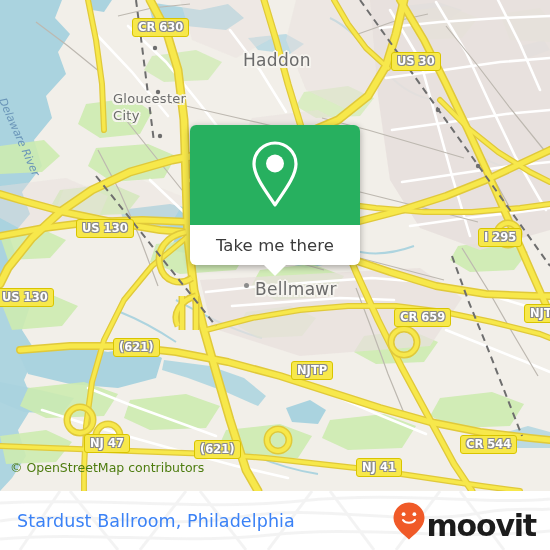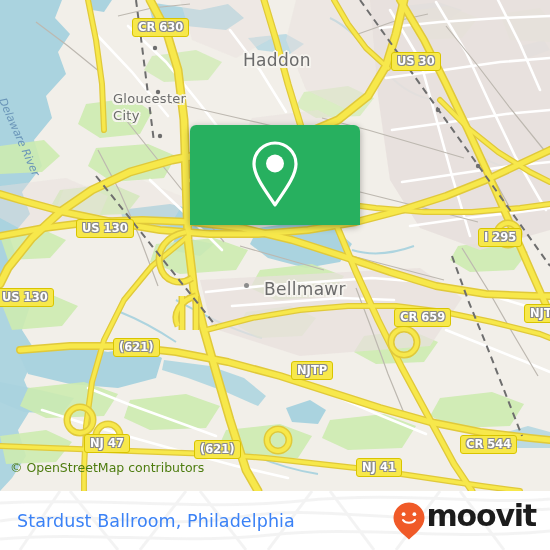--- a/index.html
+++ b/index.html
@@ -176,21 +176,21 @@
     font-size: 17.5px;
     white-space: nowrap;
     letter-spacing: 0.1px;
   }
   #brand {
     position: absolute;
     right: 14px;
     top: 50%;
     transform: translateY(-50%);
     display: flex;
-    align-items: flex-start;
+    align-items: flex-end;
   }
   #brand-name {
     color: #1c1c1c;
     font-family: "DejaVu Sans", sans-serif;
     font-size: 30px;
     font-weight: bold;
     letter-spacing: -1.2px;
     margin-left: 1px;
     line-height: 30px;
   }
@@ -408,21 +408,21 @@
         </g>
 
       </g>
     </svg>
 
     <div class="place-label place-town" style="left:243px; top:50px;">Haddon</div>
 
     <div class="place-label place-town-2" style="left:113px; top:90px; width:104px;">Gloucester<br>City</div>
 
     <div class="town-dot" style="left:244px; top:283px;"></div>
-    <div class="place-label place-town" style="left:264px; top:279px;">Bellmawr</div>
+    <div class="place-label place-town" style="left:255px; top:279px;">Bellmawr</div>
 
     <div class="water-label" style="left:8px; top:96px; transform: rotate(66deg); transform-origin: 0 0;">Delaware River</div>
 
     <div class="shield" style="left:132px; top:18px;">CR 630</div>
     <div class="shield" style="left:391px; top:52px;">US 30</div>
     <div class="shield" style="left:76px; top:219px;">US 130</div>
     <div class="shield" style="left:-4px; top:288px;">US 130</div>
     <div class="shield" style="left:478px; top:228px;">I 295</div>
     <div class="shield" style="left:394px; top:308px;">CR 659</div>
     <div class="shield" style="left:524px; top:304px;">NJTP</div>
@@ -432,20 +432,24 @@
     <div class="shield" style="left:194px; top:440px;">(621)</div>
     <div class="shield" style="left:356px; top:458px;">NJ 41</div>
     <div class="shield" style="left:460px; top:435px;">CR 544</div>
 
     <div id="callout">
       <div id="callout-top" style="background:#27b05f;">
         <svg width="58" height="72" viewBox="0 0 58 72">
           <path d="M29,4 C17.4,4 8,13.4 8,25 C8,38 22,55 29,66 C36,55 50,38 50,25 C50,13.4 40.6,4 29,4 Z" fill="none" stroke="#ffffff" stroke-width="3.2" stroke-linejoin="round"></path>
           <circle cx="29" cy="24.5" r="9" fill="#ffffff"></circle>
         </svg>
+      </div>
+      <div id="callout-bottom">
+        <span id="callout-label">Take me there</span>
+        <div id="callout-tail"></div>
       </div>
     </div>
 
     <div id="attribution">© OpenStreetMap contributors</div>
   </div>
 
   <div id="footer">
 
     <svg id="footer-watermark" viewBox="0 0 550 59">
       <g stroke="#e9e9e9" stroke-width="3" fill="none">

